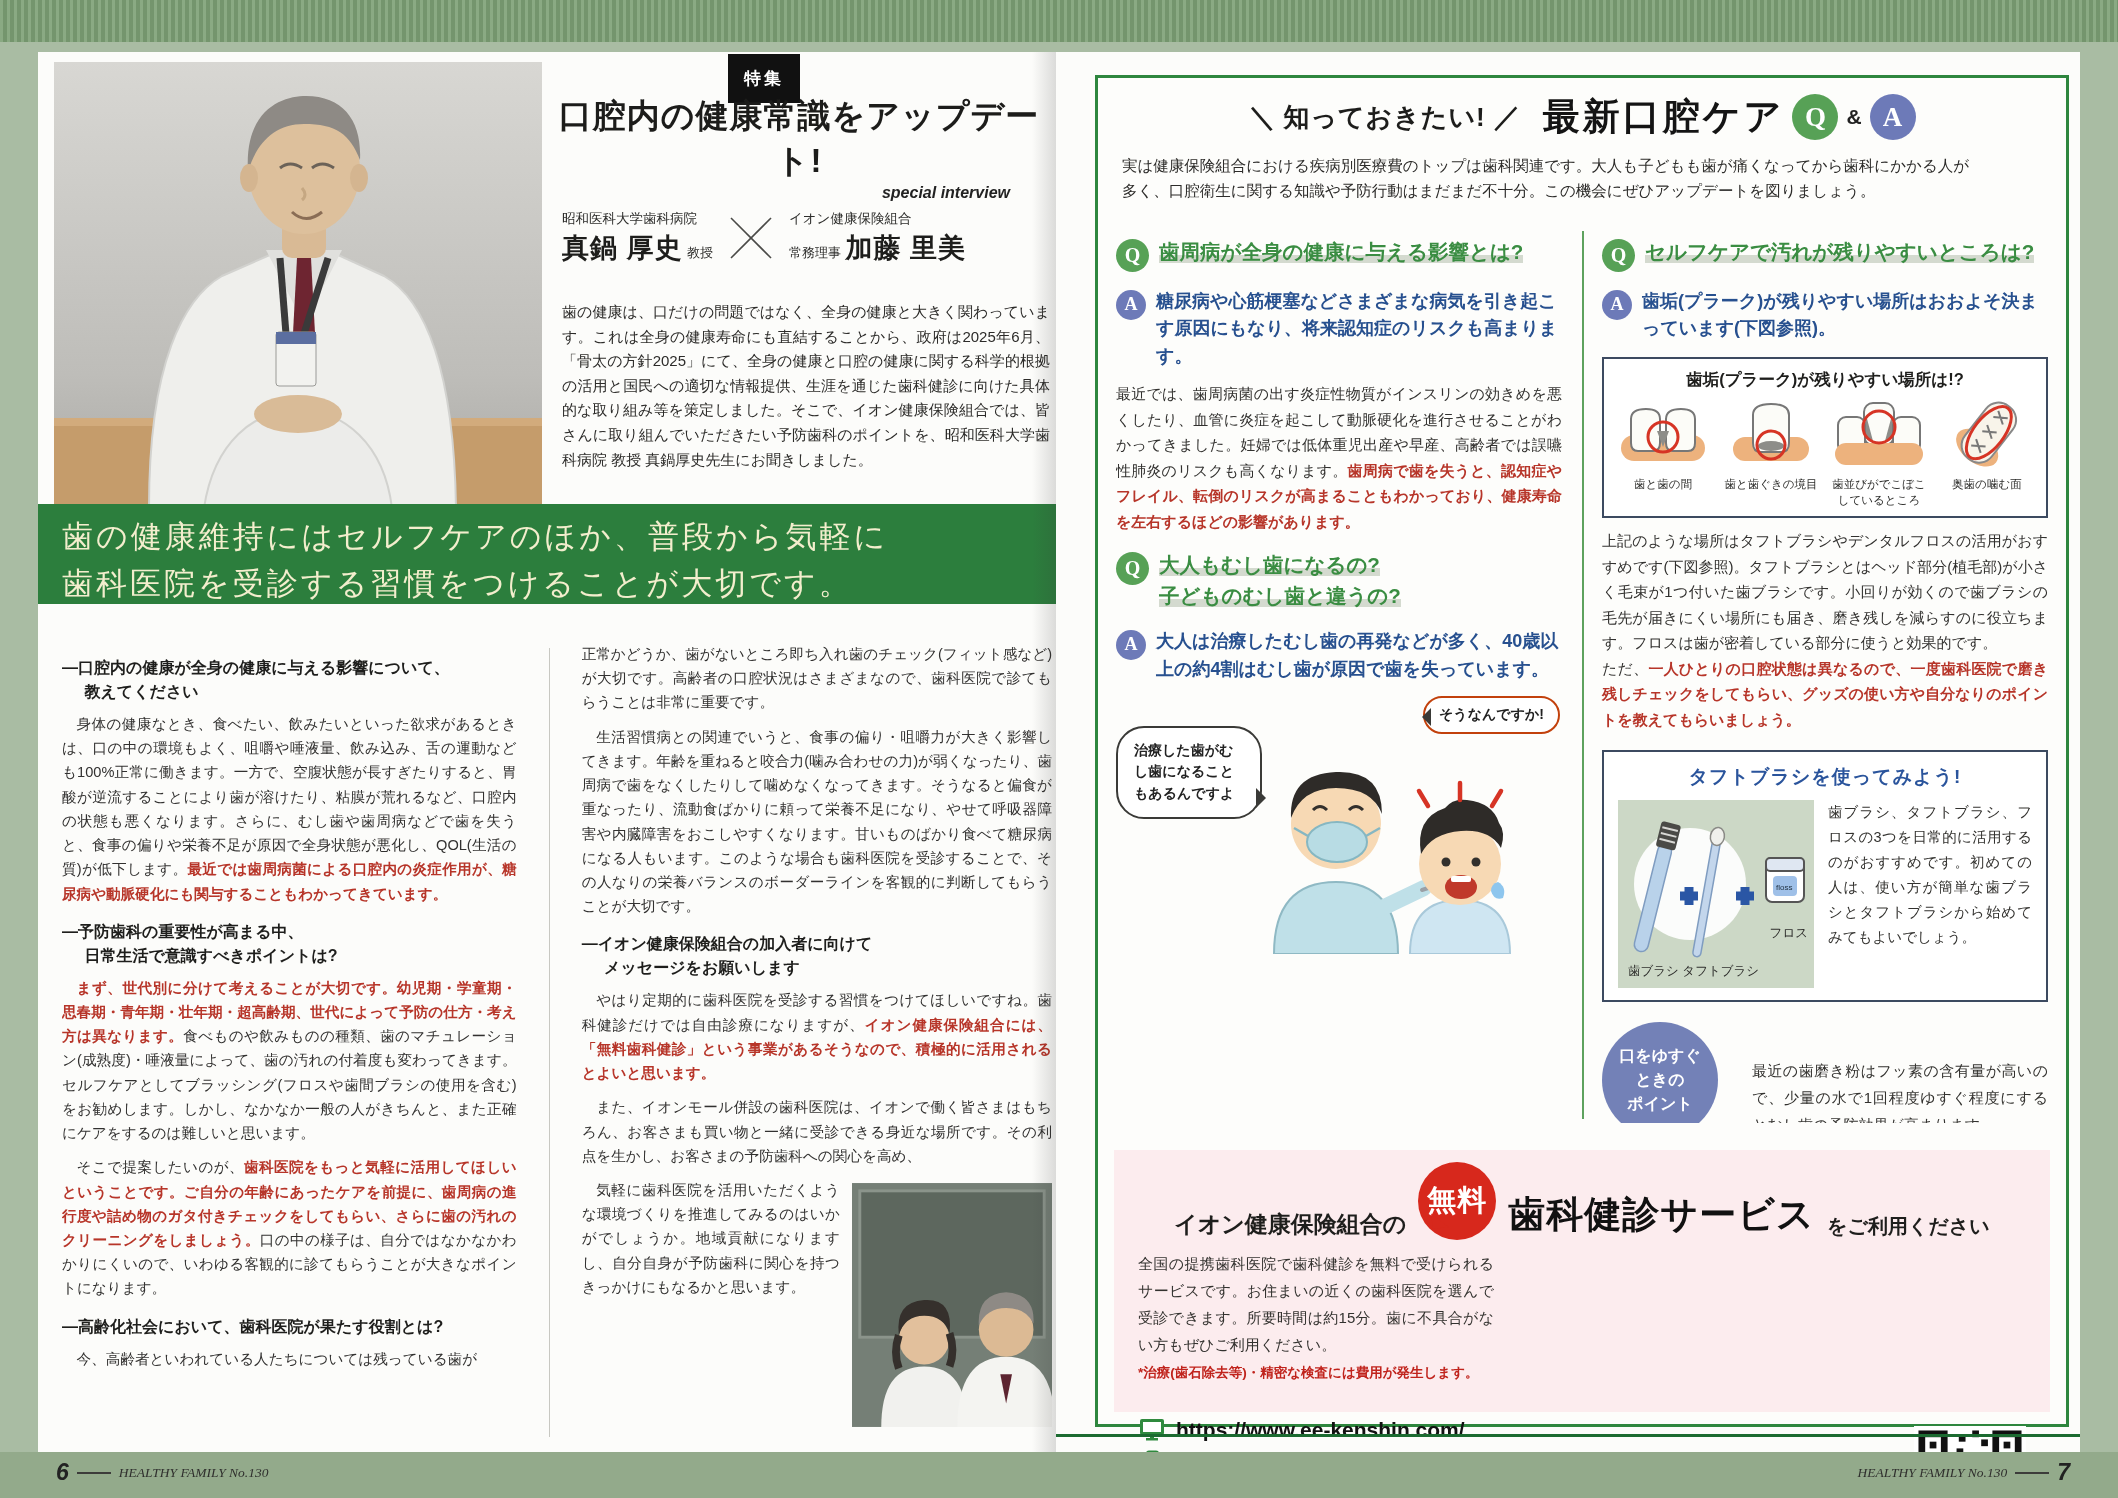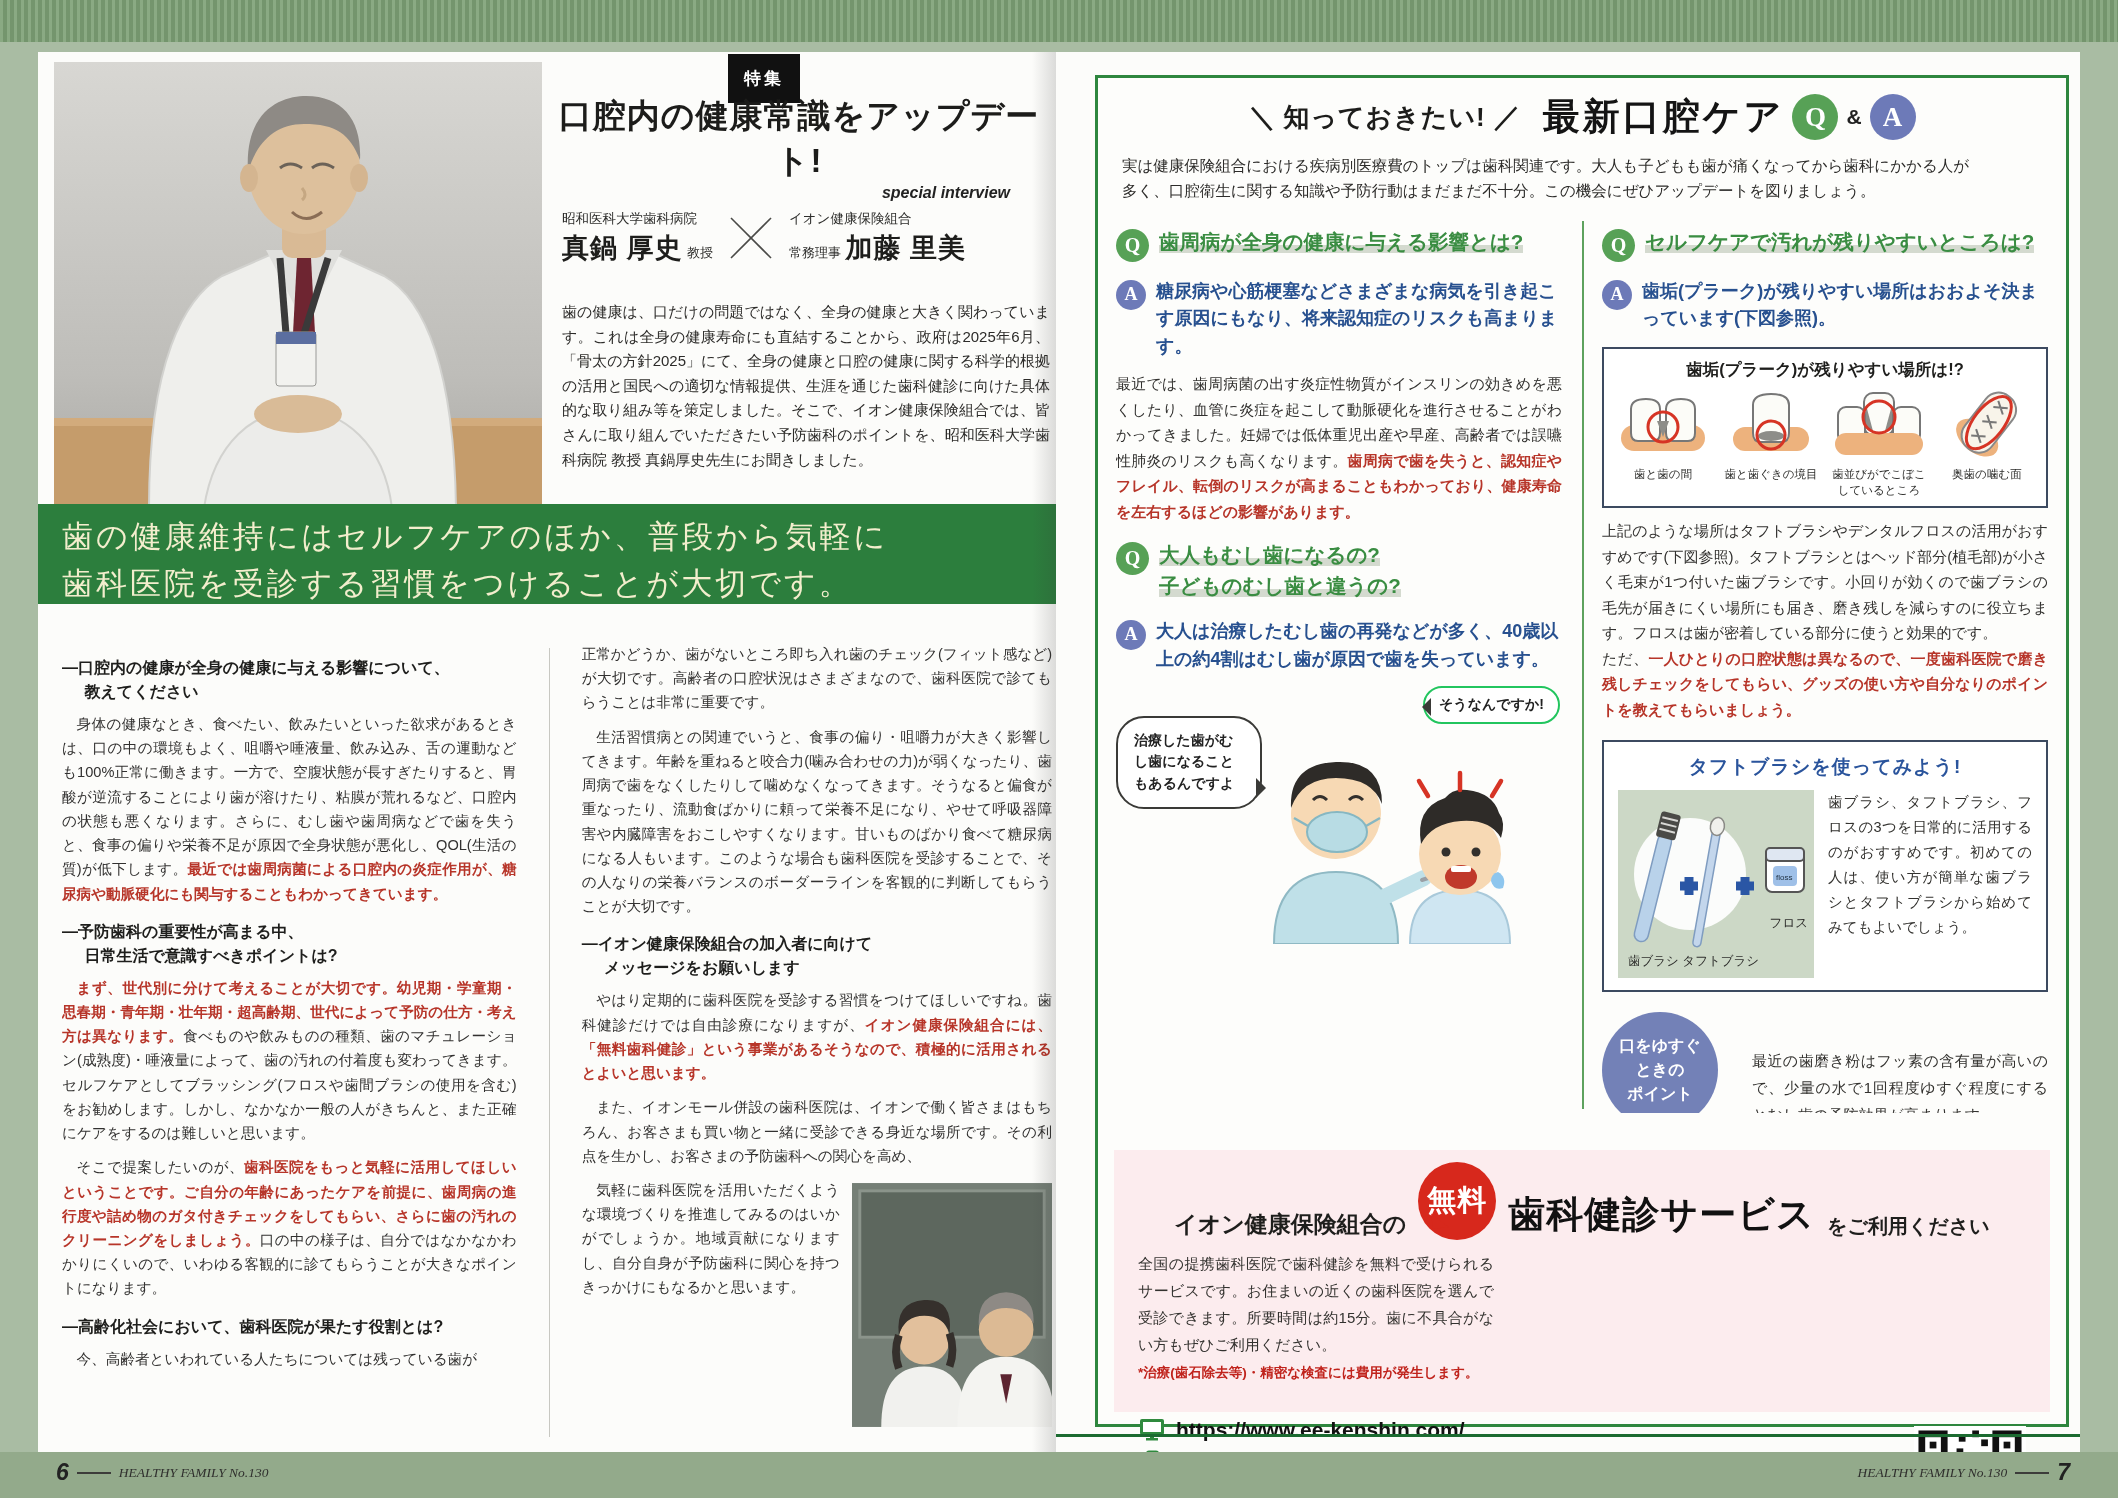--- a/index.html
+++ b/index.html
@@ -57,40 +57,40 @@
     box-sizing:border-box;padding:10px 18px;background:#fdfdfb;}
   .rpHeader{display:flex;align-items:center;justify-content:center;gap:8px;margin-top:4px;}
   .slash{font-size:27px;font-weight:600;color:#1d1d1b;}
   .knowText{font-size:26px;font-weight:700;color:#1d1d1b;letter-spacing:1px;}
   .rpTitle{font-size:37px;font-weight:800;color:#141414;letter-spacing:3px;margin-left:14px;}
   .qCircle,.aCircle{width:46px;height:46px;border-radius:50%;color:#fff;display:flex;align-items:center;justify-content:center;
     font-family:"Liberation Serif","DejaVu Serif",serif;font-size:27px;font-weight:bold;}
   .qCircle{background:#57a156;}
   .aCircle{background:#6d7ab8;}
   .ampersand{font-size:21px;font-weight:bold;color:#222;}
-  .rpIntro{margin:12px 6px 7px 6px;font-size:15.5px;line-height:1.6;color:#2c2b29;}
+  .rpIntro{margin:12px 6px 17px 6px;font-size:15.5px;line-height:1.6;color:#2c2b29;}
   .rpCols{position:relative;display:flex;gap:40px;margin-top:4px;height:902px;overflow:hidden;}
   .rpDivider{position:absolute;left:50%;top:10px;bottom:4px;width:2px;background:#5ea25e;}
   .rpColL,.rpColR{width:448px;}
   .qaRow{display:flex;gap:10px;margin-top:16px;align-items:flex-start;}
   .qBullet{flex:0 0 33px;height:33px;border-radius:50%;background:#57a156;color:#fff;display:flex;align-items:center;justify-content:center;
     font-family:"Liberation Serif","DejaVu Serif",serif;font-size:20px;font-weight:bold;margin-top:2px;}
   .aBullet{flex:0 0 30px;height:30px;border-radius:50%;background:#6d7ab8;color:#fff;display:flex;align-items:center;justify-content:center;
     font-family:"Liberation Serif","DejaVu Serif",serif;font-size:18px;font-weight:bold;margin-top:2px;}
   .qText{font-size:20.5px;font-weight:bold;color:#3a8d42;line-height:1.5;}
   .qText .hl{background:linear-gradient(transparent 64%,#d4dacf 0);}
   .aText{font-size:18px;font-weight:bold;color:#27508f;line-height:1.55;}
   .aText .strong{font-weight:800;}
   .rpBody{margin:10px 0 0 0;font-size:15px;line-height:1.7;text-align:justify;color:#32312f;}
   
   .dentistIllu{position:relative;height:258px;margin-top:12px;}
   .bub1{position:absolute;left:0;top:30px;width:146px;box-sizing:border-box;border:2px solid #3a3a37;border-radius:28px;
     background:#fff;padding:12px 16px;font-size:14px;line-height:1.55;font-weight:600;color:#222;}
   .bub1::after{content:"";position:absolute;right:-16px;top:60px;border:10px solid transparent;border-left-color:#3a3a37;}
-  .bub2{position:absolute;right:2px;top:0;border:2px solid #22c55e;border-radius:20px;background:#fff;
+  .bub2{position:absolute;right:2px;top:0;border:2px solid #c2410c;border-radius:20px;background:#fff;
     padding:8px 14px;font-size:14px;font-weight:600;color:#222;}
   .bub2::after{content:"";position:absolute;left:-12px;bottom:6px;border:9px solid transparent;border-right-color:#3a3a37;}
   
   .plaqueBox{border:2px solid #3c4a60;padding:10px 8px 8px;margin-top:14px;background:#fff;}
   .plaqueTitle{text-align:center;font-size:16.5px;font-weight:bold;color:#1e1e1c;}
   .teethRow{display:flex;justify-content:space-between;align-items:flex-start;margin-top:8px;}
   .toothItem{width:24%;text-align:center;}
   .toothLbl{font-size:11.5px;line-height:1.35;color:#2e2e2c;margin-top:2px;}
   
   .tuftBox{border:2px solid #3c4a60;padding:12px 14px;margin-top:18px;background:#fff;}

